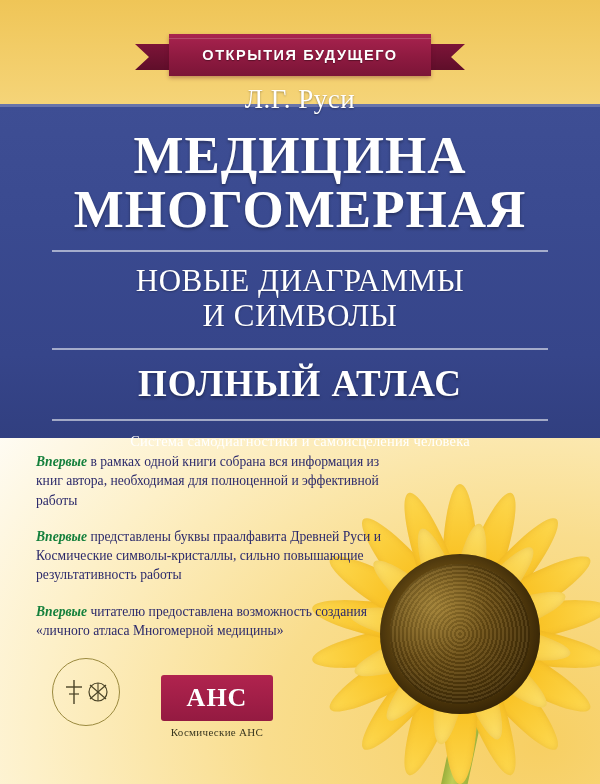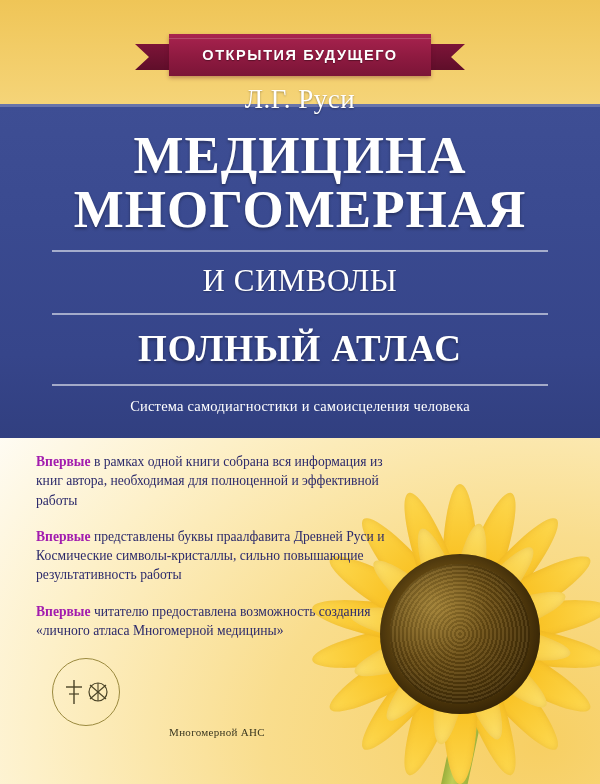--- a/index.html
+++ b/index.html
@@ -224,22 +224,23 @@
     left: 36px;
     top: 452px;
     width: 352px;
     font-family: "Liberation Serif", serif;
     font-size: 13.6px;
     line-height: 1.42;
     color: #2c2a6b;
   }
   .blurb { margin-bottom: 17px; }
   .blurb .lead {
-    color: #a21caf;
-    font-weight: bold;
+    color: #15803d;
+    font-weight: bold;
+    font-style: italic;
   }
 
   
   .emblem {
     position: absolute;
     left: 52px;
     bottom: 58px;
     width: 66px;
     height: 66px;
     border-radius: 50%;
@@ -343,20 +344,21 @@
     <div class="ribbon-main"></div>
     <div class="ribbon-text">ОТКРЫТИЯ БУДУЩЕГО</div>
   </div>
 
   <div class="author">Л.Г. Руси</div>
 
   <div class="titles">
     <div class="title-main">МЕДИЦИНА</div>
     <div class="title-main">МНОГОМЕРНАЯ</div>
     <div class="rule"></div>
+    <div class="subtitle-1">НОВЫЕ ДИАГРАММЫ</div>
     <div class="subtitle-1">И СИМВОЛЫ</div>
     <div class="rule"></div>
     <div class="title-atlas">ПОЛНЫЙ АТЛАС</div>
     <div class="rule"></div>
     <div class="tagline">Система самодиагностики и самоисцеления человека</div>
   </div>
 
   <div class="blurbs">
     <div class="blurb">
       <span class="lead">Впервые</span><span> в рамках одной книги собрана вся информация из книг автора, необходимая для полноценной и эффективной работы</span>
@@ -377,16 +379,19 @@
     </svg>
     <svg class="star" viewBox="0 0 22 26">
       <circle cx="11" cy="13" r="9" fill="none" stroke="#4a4327" stroke-width="1.2"></circle>
       <line x1="3" y1="6" x2="19" y2="20" stroke="#4a4327" stroke-width="1.1"></line>
       <line x1="19" y1="6" x2="3" y2="20" stroke="#4a4327" stroke-width="1.1"></line>
       <line x1="11" y1="4" x2="11" y2="22" stroke="#4a4327" stroke-width="1.1"></line>
     </svg>
   </div>
 
   <div class="publisher">
-    <div class="pub-caption">Многомерной АНС</div>
+    <div class="pub-logo">
+      <div class="pub-logo-text">АНС</div>
+    </div>
+    <div class="pub-caption">Космические АНС</div>
   </div>
 
 </div>
 
 </body></html>

